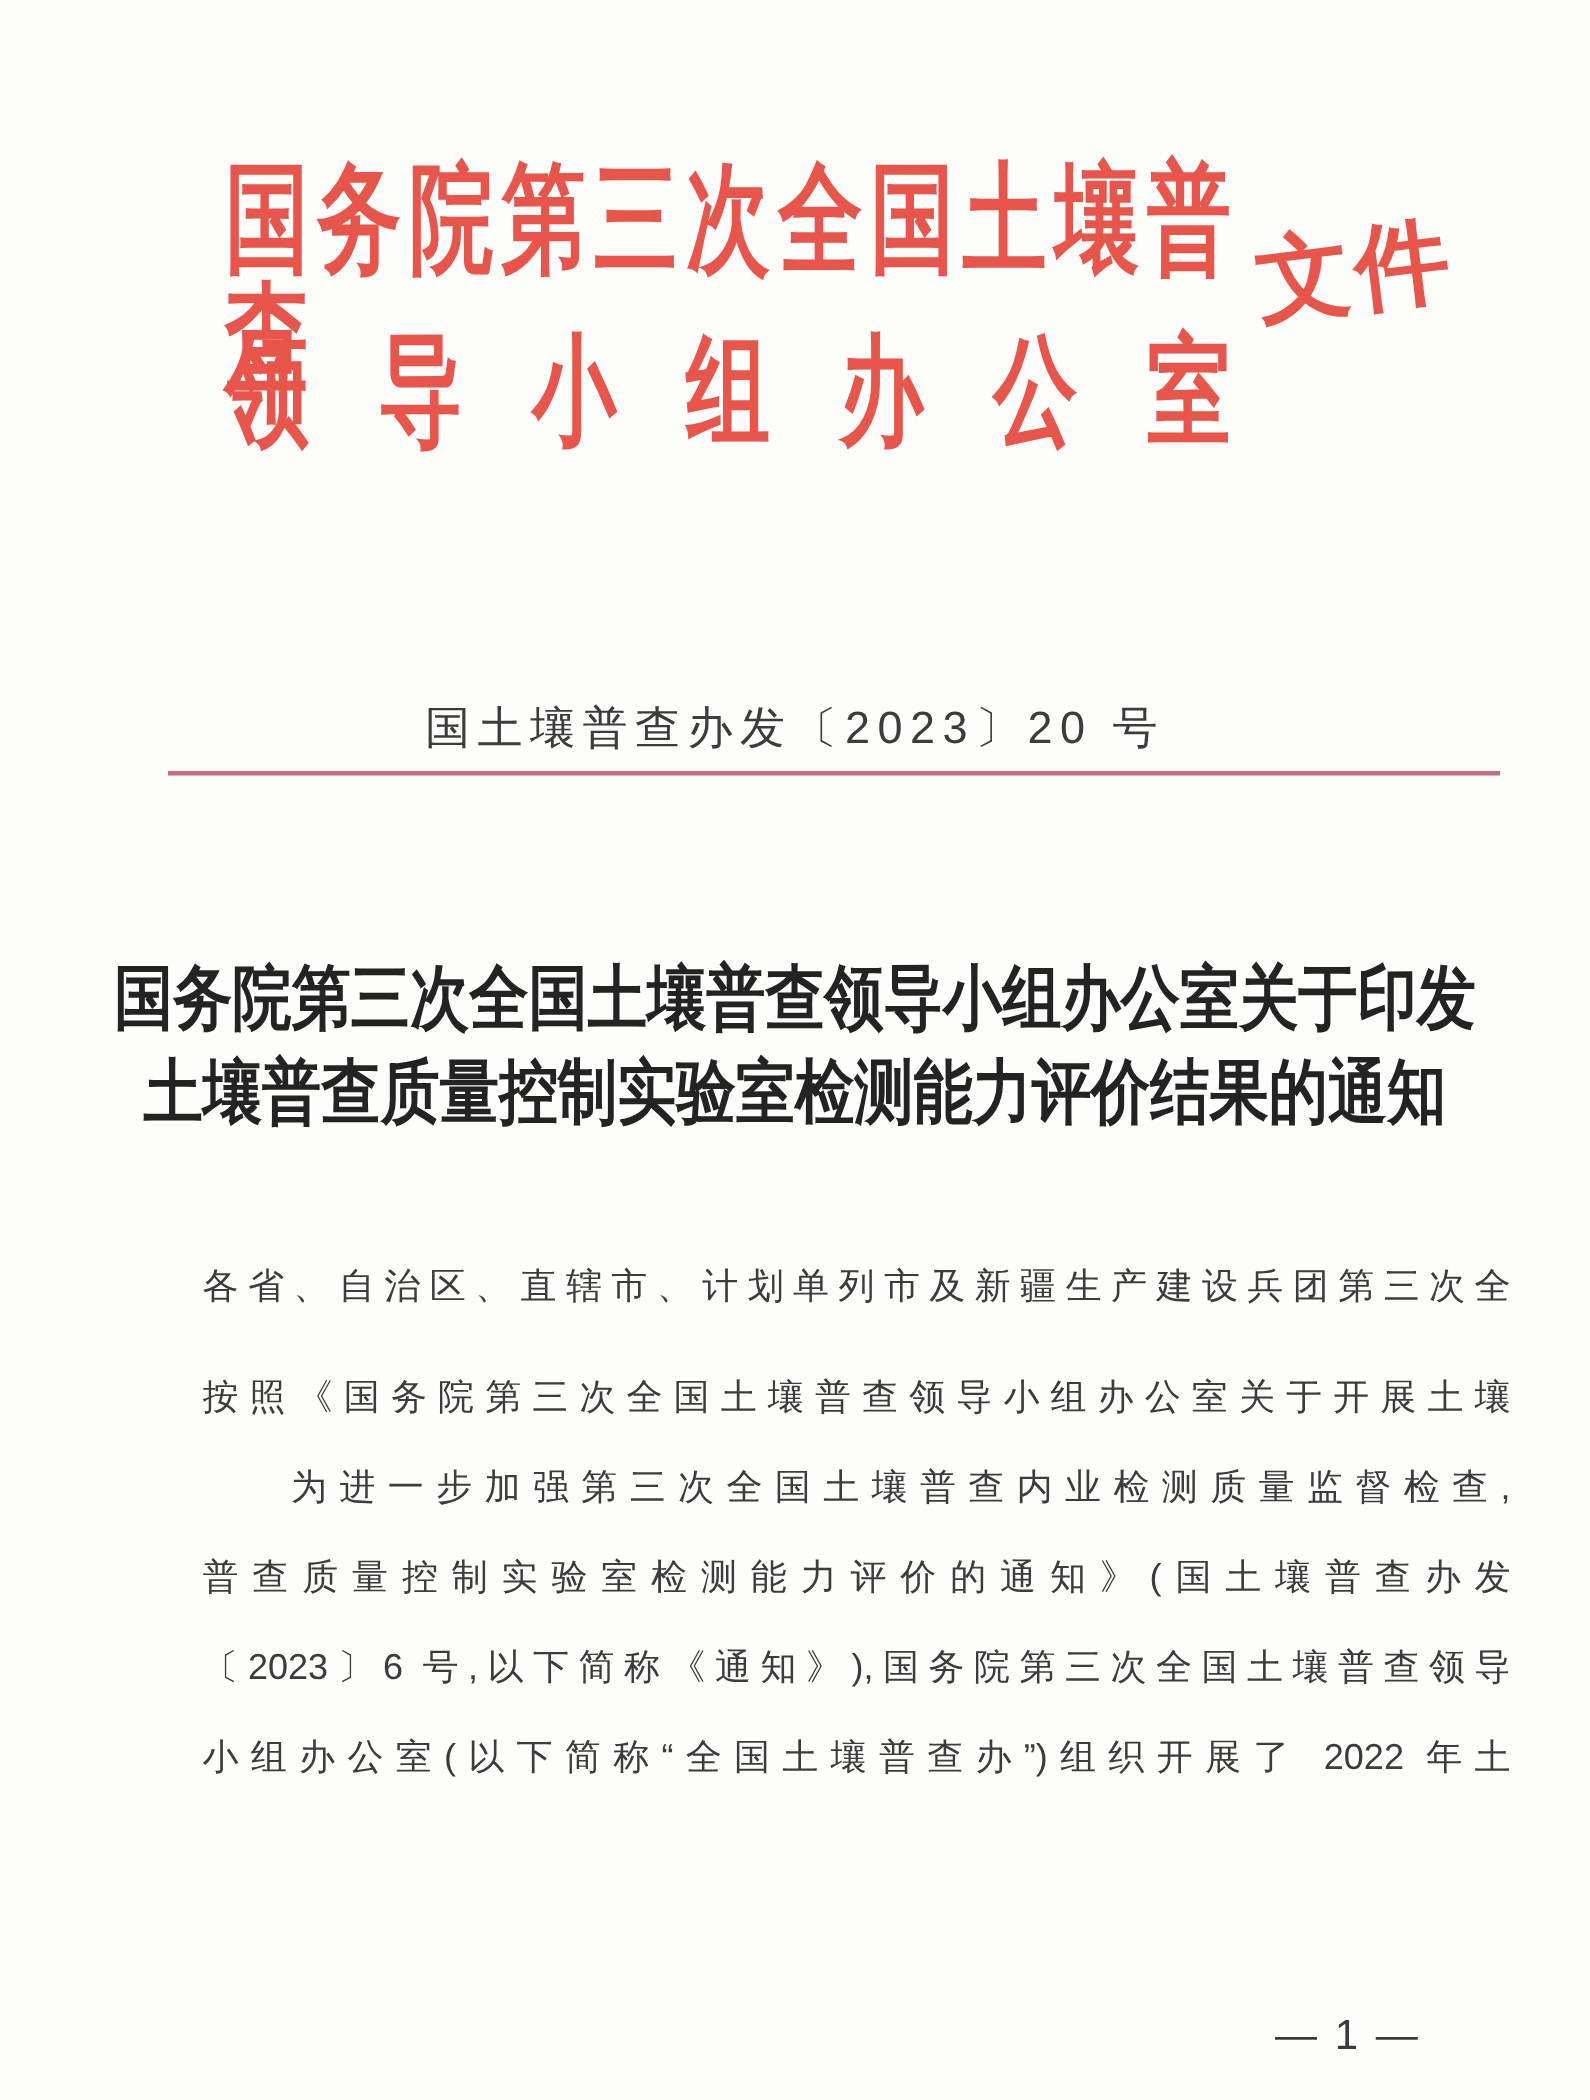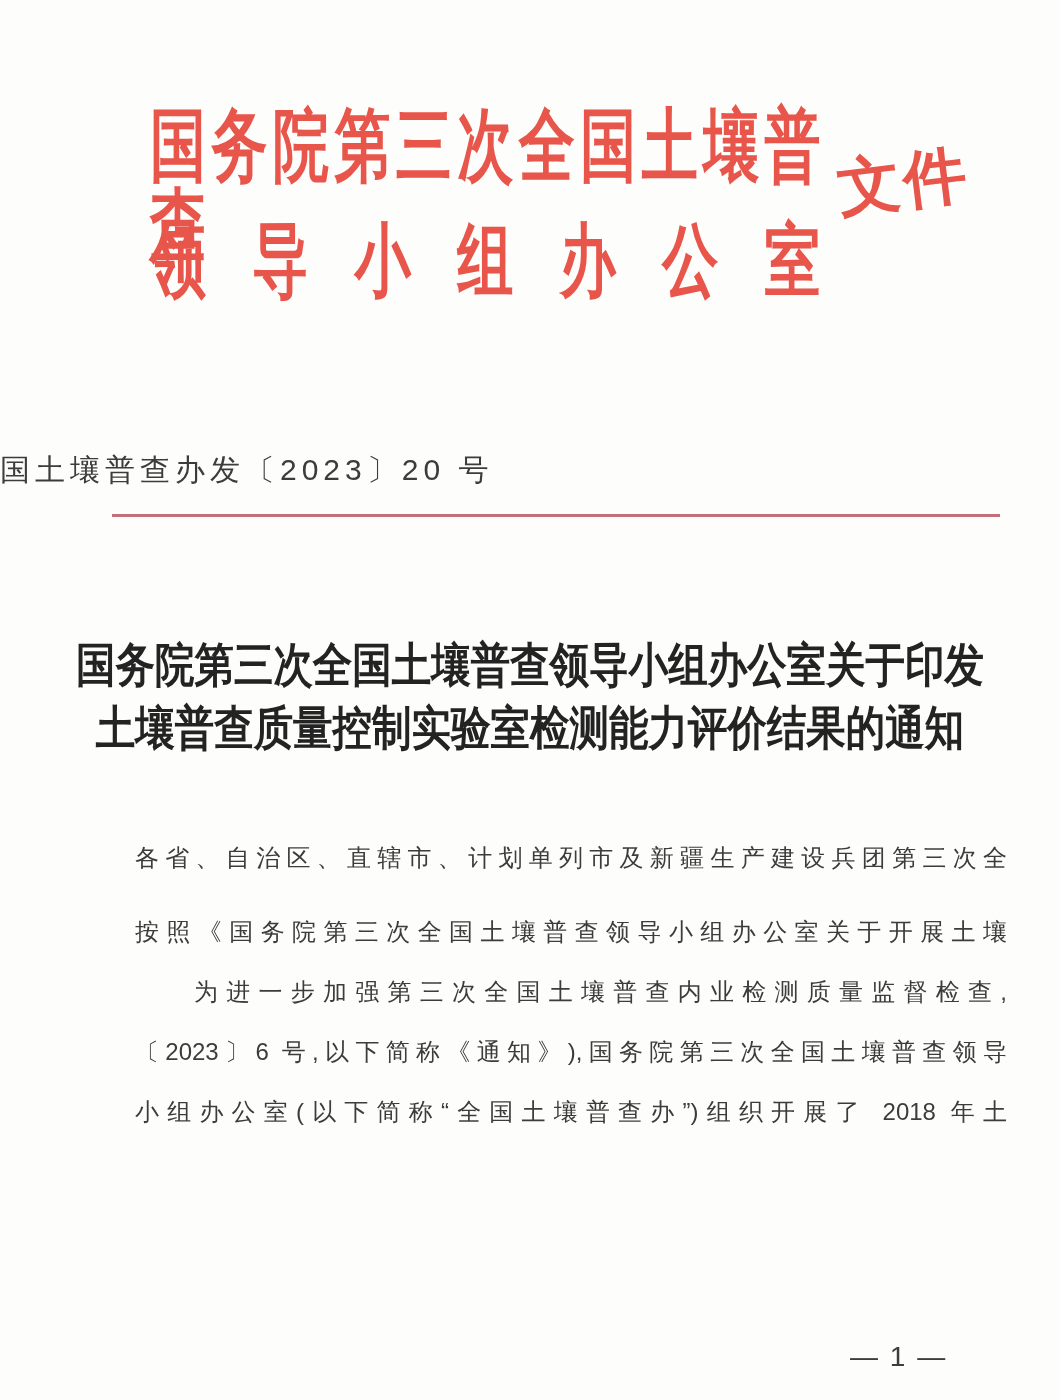--- a/index.html
+++ b/index.html
@@ -41,23 +41,24 @@
     font-weight: bold;
     font-size: 63px;
     line-height: 1;
     letter-spacing: 3px;
     transform: rotate(-7deg);
     transform-origin: left top;
   }
   
   .doc-number {
     position: absolute;
-    top: 452px;
+    top: 468px;
     left: 0;
     width: 100%;
+    text-align: center;
     font-size: 30px;
     line-height: 1.2;
     letter-spacing: 5px;
     color: var(--ink);
   }
   
   .red-rule {
     position: absolute;
     top: 514px;
     left: 112px;
@@ -128,20 +129,21 @@
 
   <div class="title-line" id="title2">土壤普查质量控制实验室检测能力评价结果的通知</div>
 
   <div class="body-block">
     <div class="para1">
       <div class="bline">各省、自治区、直辖市、计划单列市及新疆生产建设兵团第三次全</div>
     </div>
     <div class="para2">
       <div class="bline">按照《国务院第三次全国土壤普查领导小组办公室关于开展土壤</div>
       <div class="bline indent">为进一步加强第三次全国土壤普查内业检测质量监督检查,</div>
+      <div class="bline">普查质量控制实验室检测能力评价的通知》(国土壤普查办发</div>
       <div class="bline">〔2023〕6 号,以下简称《通知》),国务院第三次全国土壤普查领导</div>
-      <div class="bline">小组办公室(以下简称“全国土壤普查办”)组织开展了 2018 年土</div>
+      <div class="bline">小组办公室(以下简称“全国土壤普查办”)组织开展了 2022 年土</div>
     </div>
   </div>
 
   <div class="page-number">— 1 —</div>
 
 </div>
 
 </body></html>

